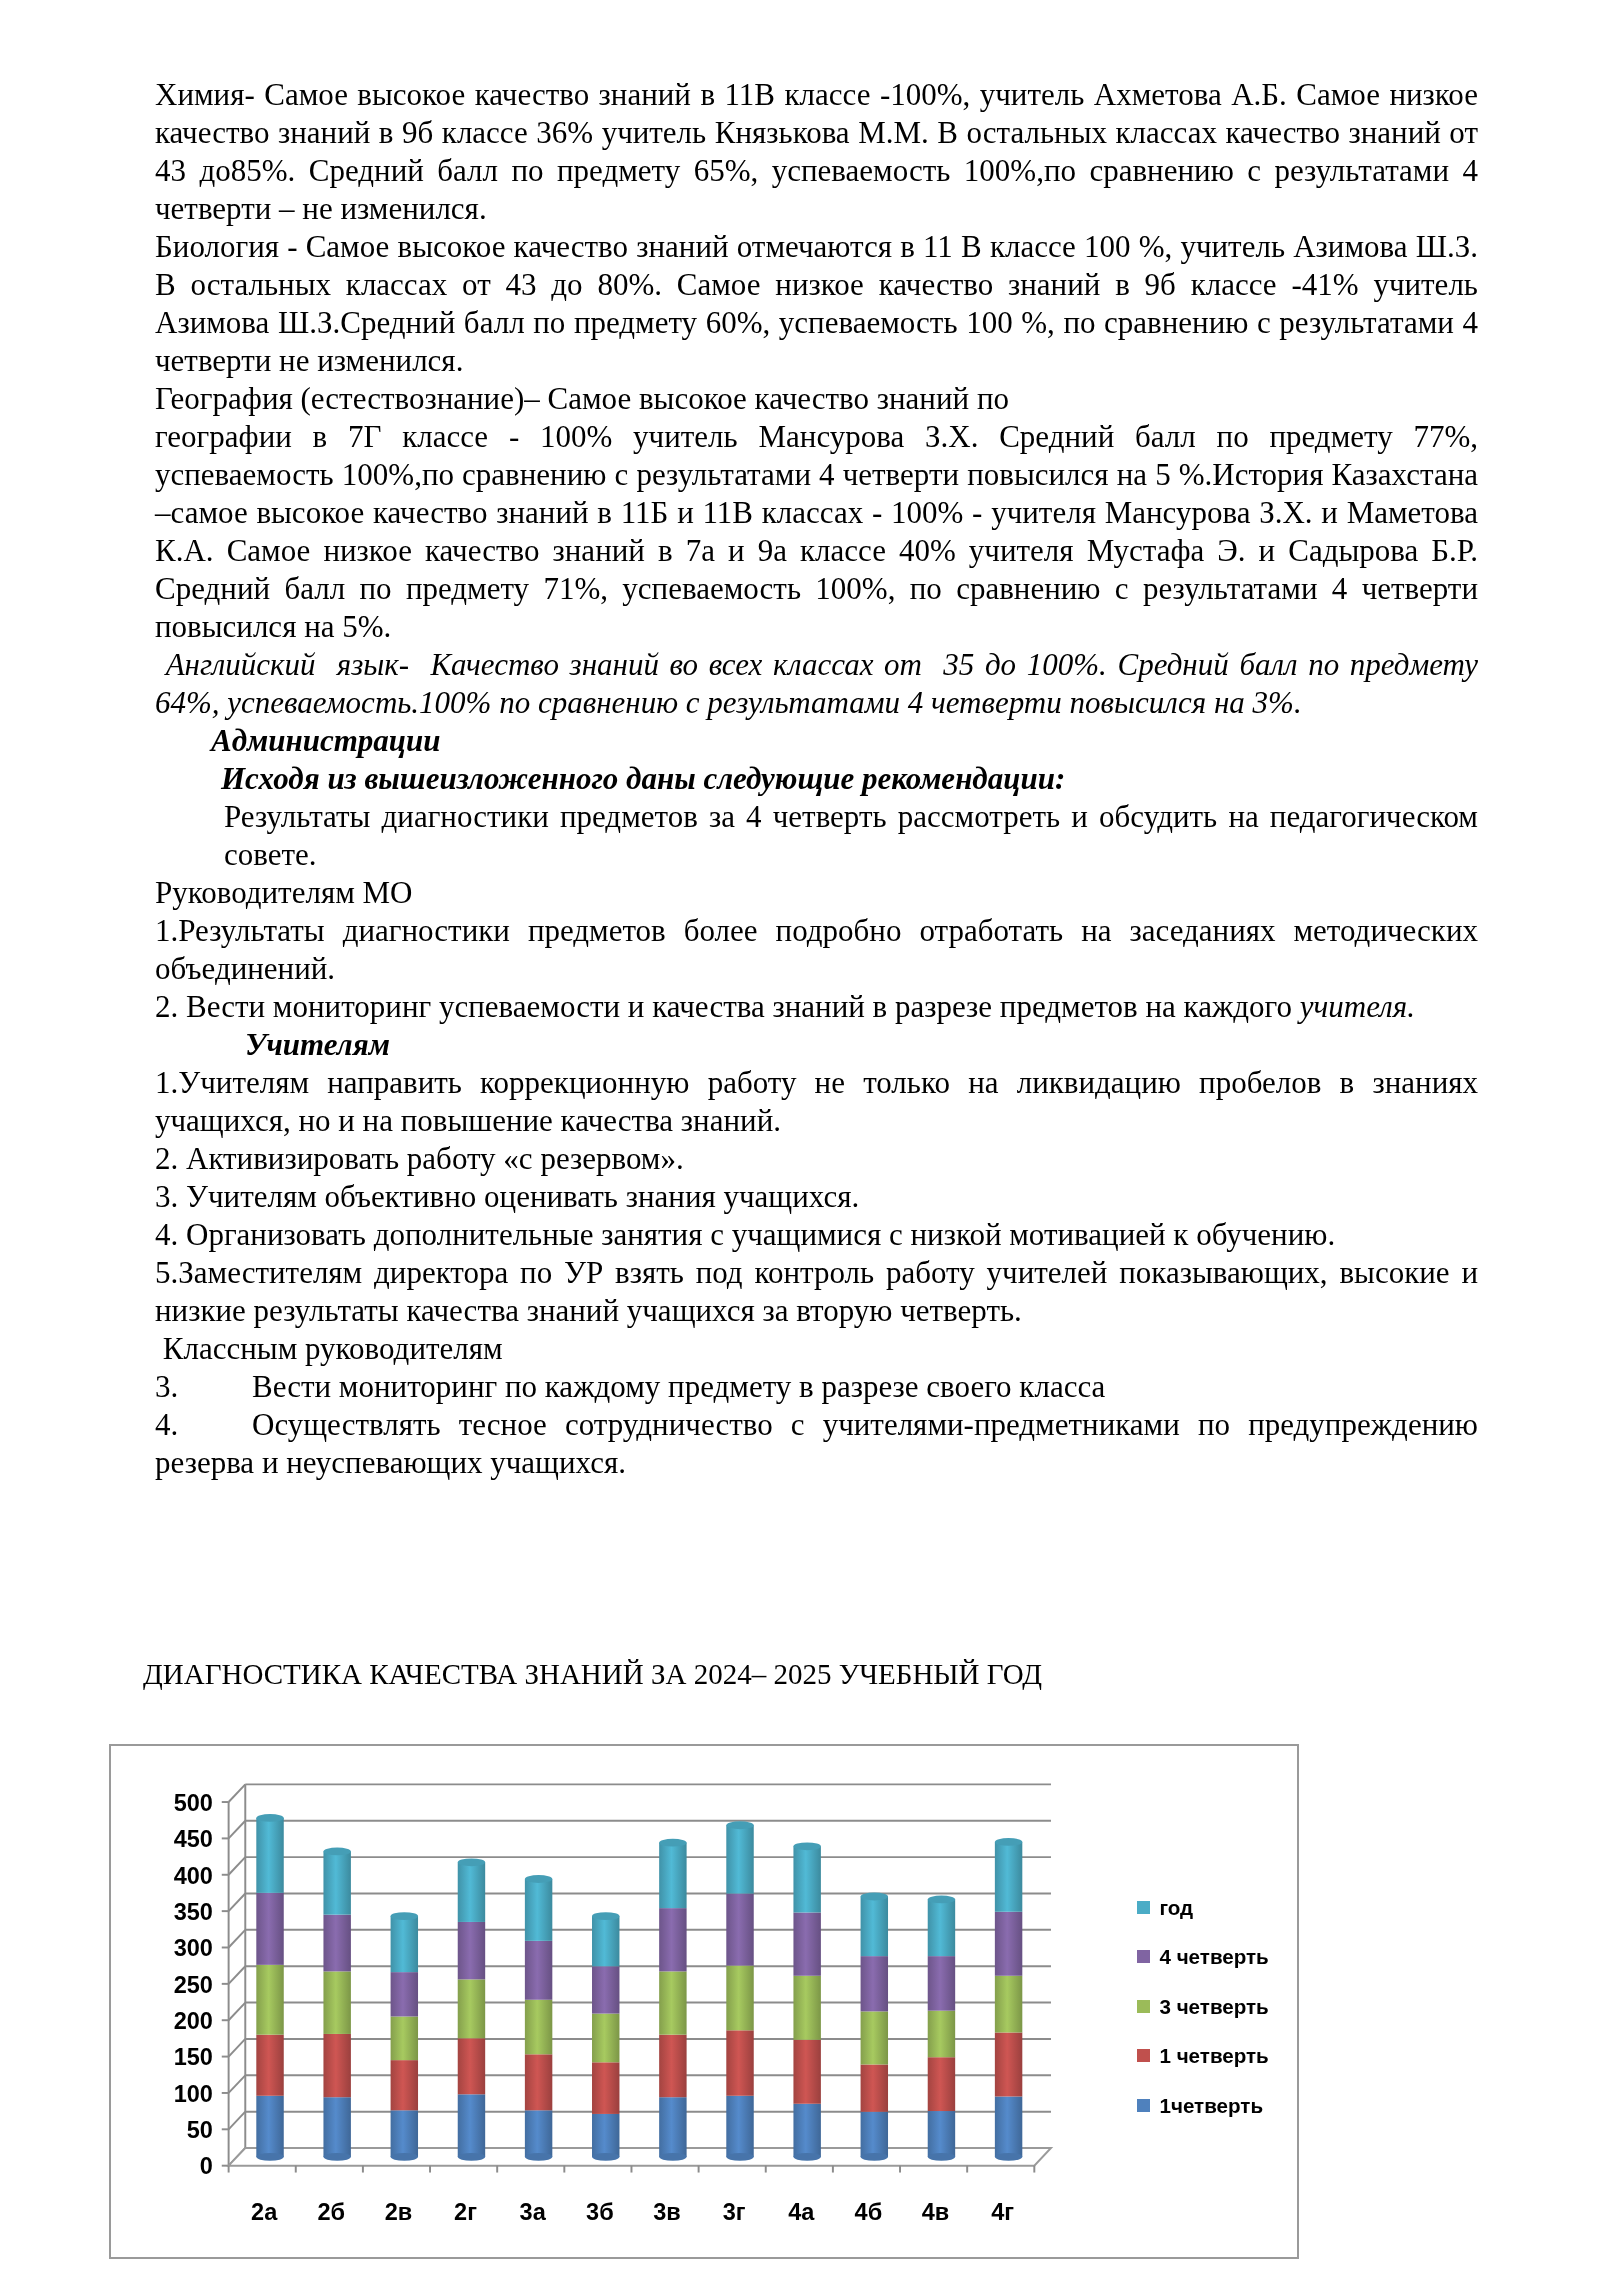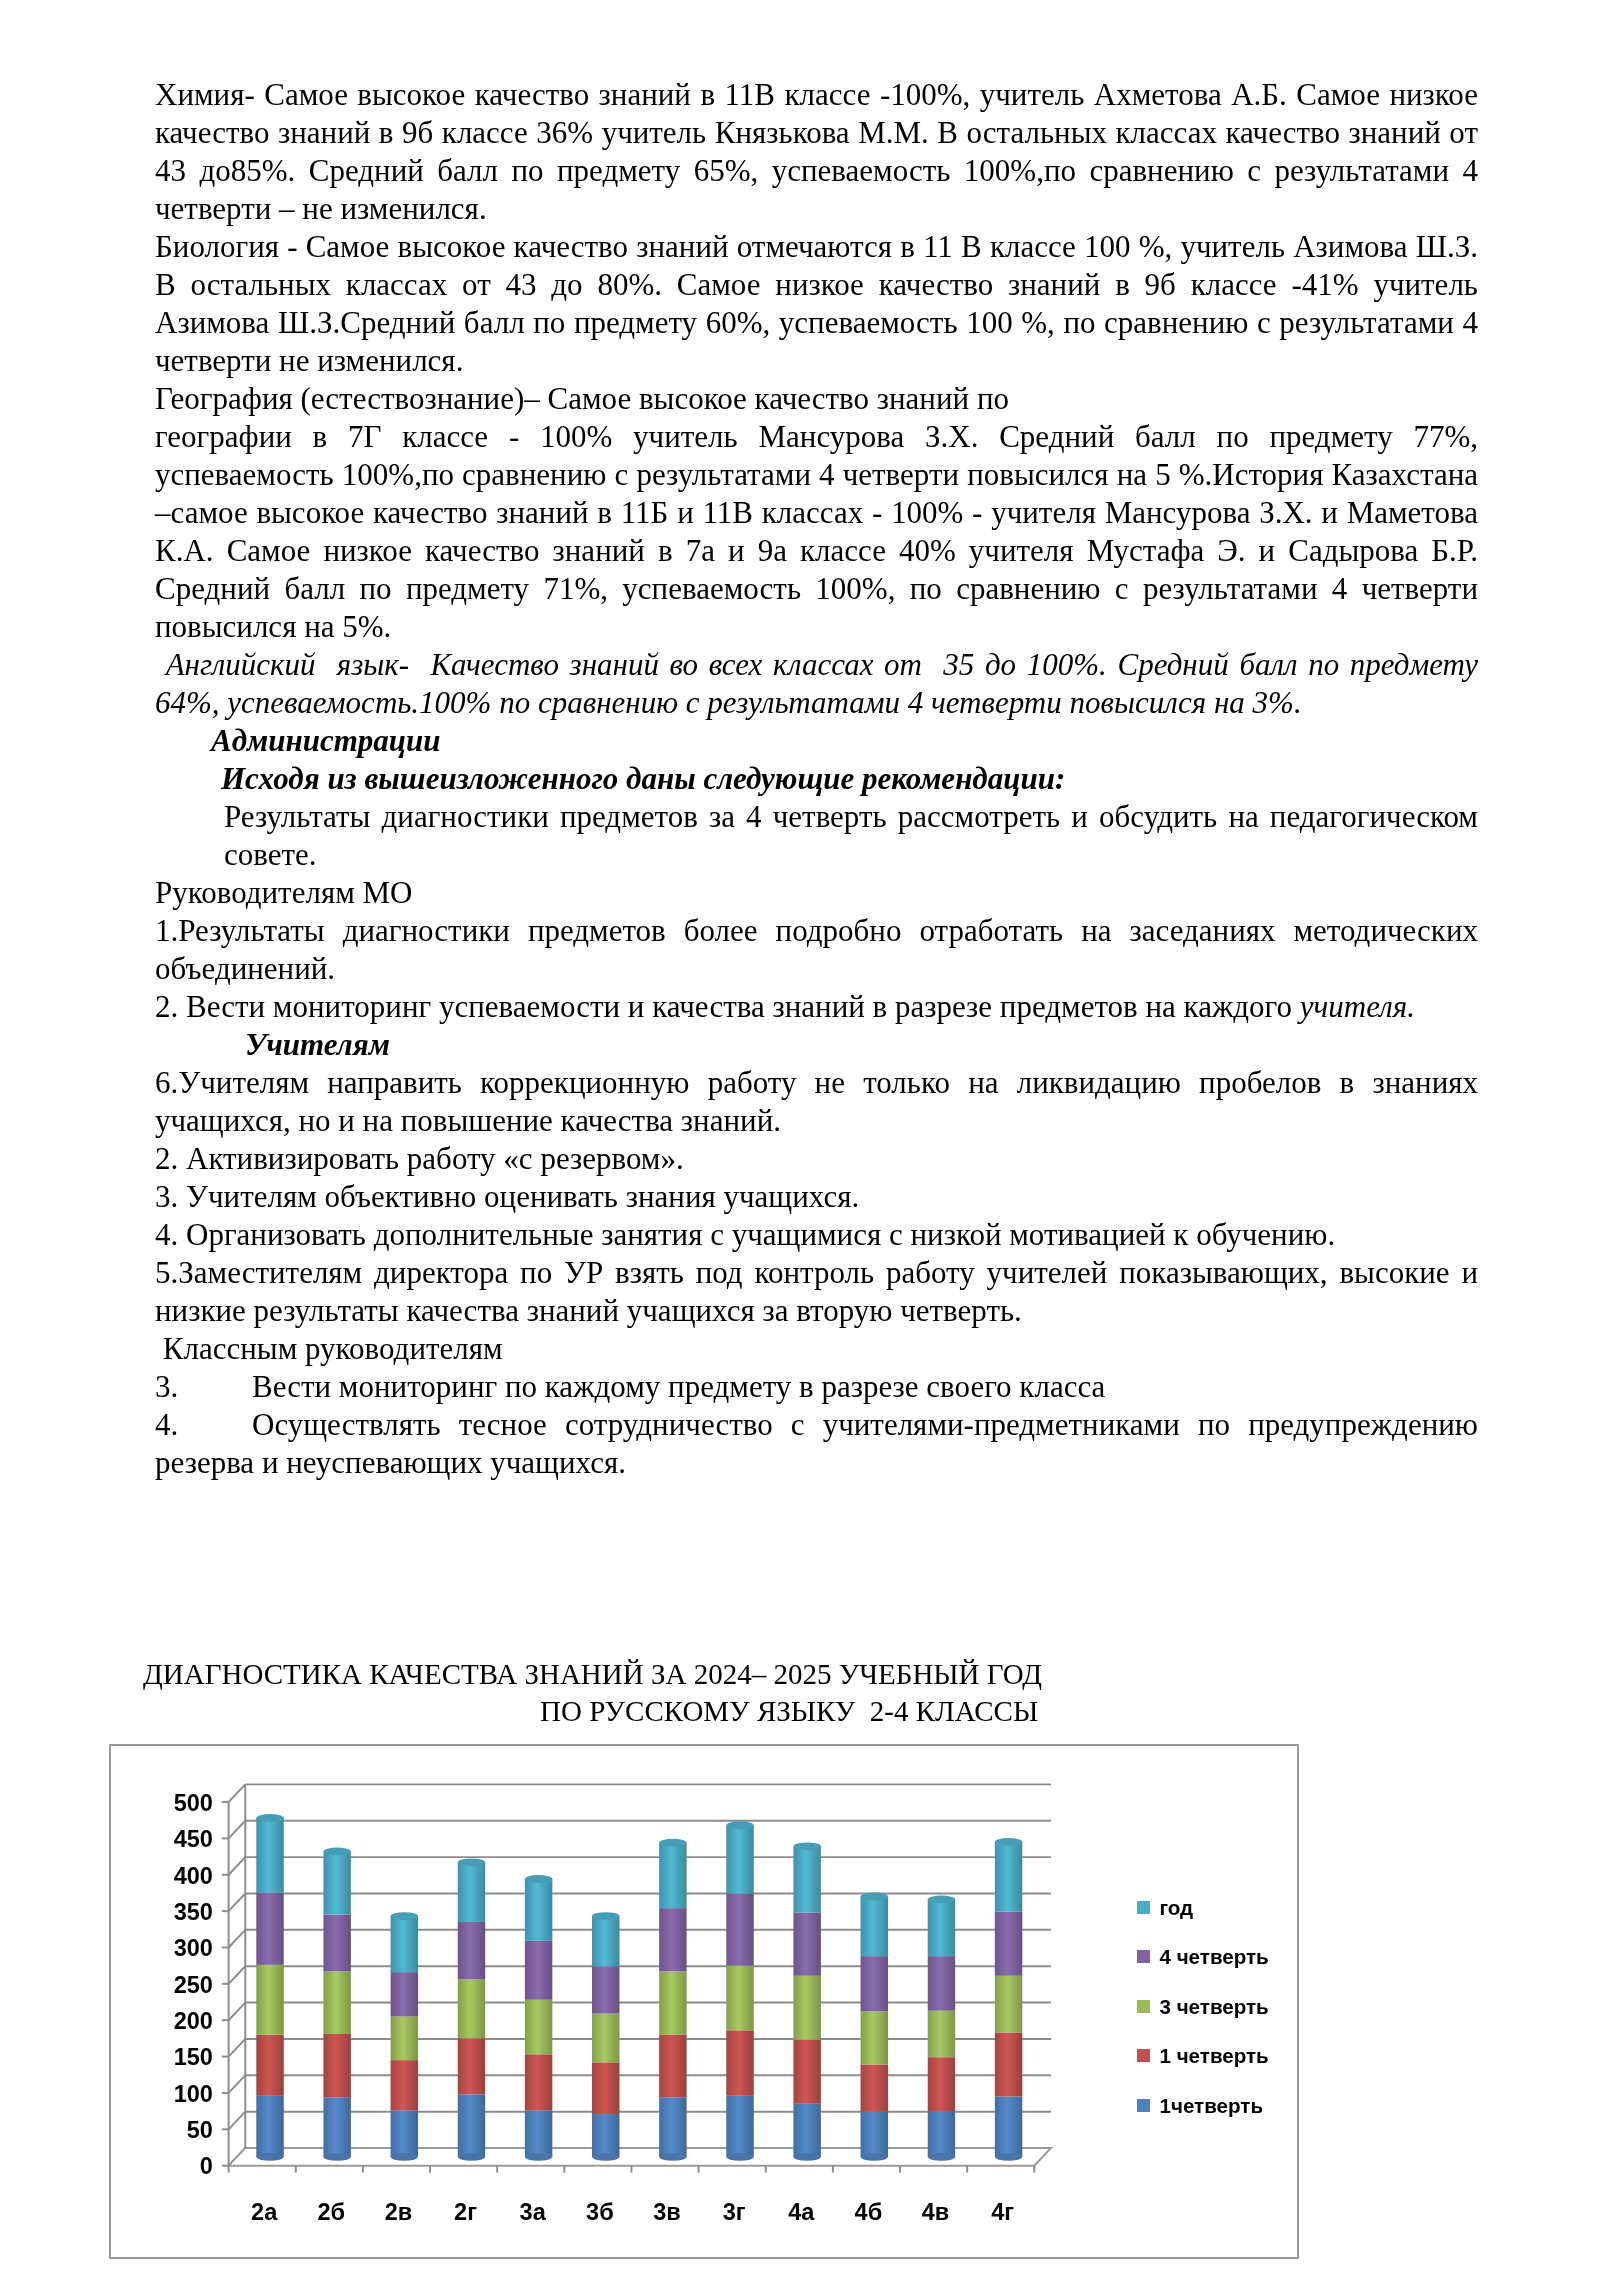--- a/index.html
+++ b/index.html
@@ -52,34 +52,33 @@
 
     <p class="p heading-it ind-adm">Администрации</p>
     <p class="p heading-it ind-ish">Исходя из вышеизложенного  даны следующие рекомендации:</p>
     <p class="p ind-res">Результаты диагностики предметов за 4 четверть рассмотреть и обсудить на педагогическом совете.</p>
 
     <p class="p">Руководителям МО</p>
     <p class="p">1.Результаты диагностики предметов более подробно  отработать на заседаниях методических объединений.</p>
     <p class="p"><span>2. Вести мониторинг успеваемости и качества знаний в разрезе предметов на каждого </span><span class="it">учителя.</span></p>
 
     <p class="p heading-it ind-teach">Учителям</p>
-    <p class="p">6.Учителям направить  коррекционную работу не только на ликвидацию пробелов в знаниях учащихся, но и на повышение качества знаний.</p>
+    <p class="p">1.Учителям направить  коррекционную работу не только на ликвидацию пробелов в знаниях учащихся, но и на повышение качества знаний.</p>
     <p class="p">2. Активизировать работу «с резервом».</p>
     <p class="p">3. Учителям объективно оценивать знания учащихся.</p>
     <p class="p">4. Организовать дополнительные занятия с учащимися с низкой мотивацией к обучению.</p>
     <p class="p">5.Заместителям директора по УР взять под контроль работу учителей показывающих, высокие и  низкие результаты качества знаний  учащихся за   вторую четверть.</p>
 
     <p class="p ind-klass">Классным руководителям</p>
     <p class="p"><span class="tab-num">3.</span><span>Вести мониторинг по каждому предмету в разрезе своего класса</span></p>
     <p class="p"><span class="tab-num">4.</span><span>Осуществлять тесное сотрудничество с учителями-предметниками по предупреждению резерва и неуспевающих учащихся.</span></p>
   </div>
 
   <div class="chart-title">
     <div>ДИАГНОСТИКА КАЧЕСТВА ЗНАНИЙ ЗА 2024– 2025 УЧЕБНЫЙ ГОД</div>
-    <div class="l2" style="white-space: pre;">ПО РУССКОМУ ЯЗЫКУ  2-4 КЛАССЫ</div>
   </div>
 
   <div class="chart-frame">
     <svg id="chart-svg" width="1186" height="511" viewBox="0 0 1210 521">
         <line x1="137" y1="410" x2="959" y2="410" stroke="#8c8c8c" stroke-width="2"></line>
         <line x1="120" y1="428" x2="137" y2="410" stroke="#8c8c8c" stroke-width="2"></line>
         <line x1="113" y1="428" x2="120" y2="428" stroke="#8c8c8c" stroke-width="2"></line>
         <text x="104" y="437" text-anchor="end" font-family="Liberation Sans, DejaVu Sans, sans-serif" font-weight="bold" font-size="24" fill="#000">0</text>
         <line x1="137" y1="372.9" x2="959" y2="372.9" stroke="#8c8c8c" stroke-width="2"></line>
         <line x1="120" y1="390.9" x2="137" y2="372.9" stroke="#8c8c8c" stroke-width="2"></line>

